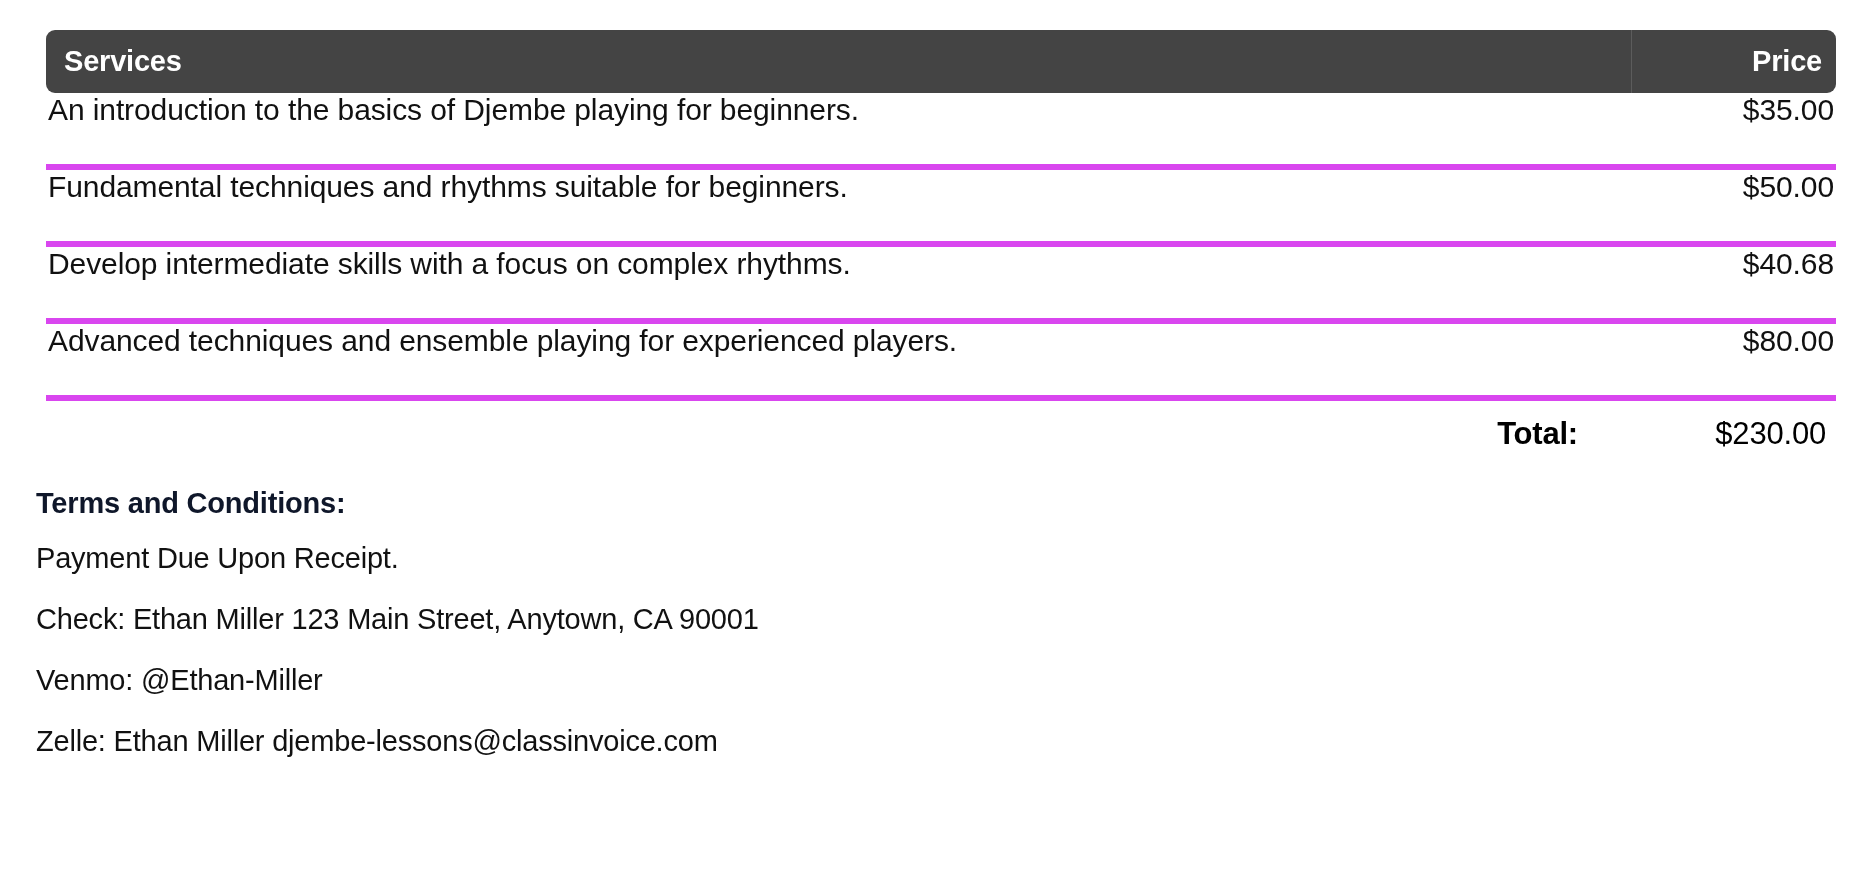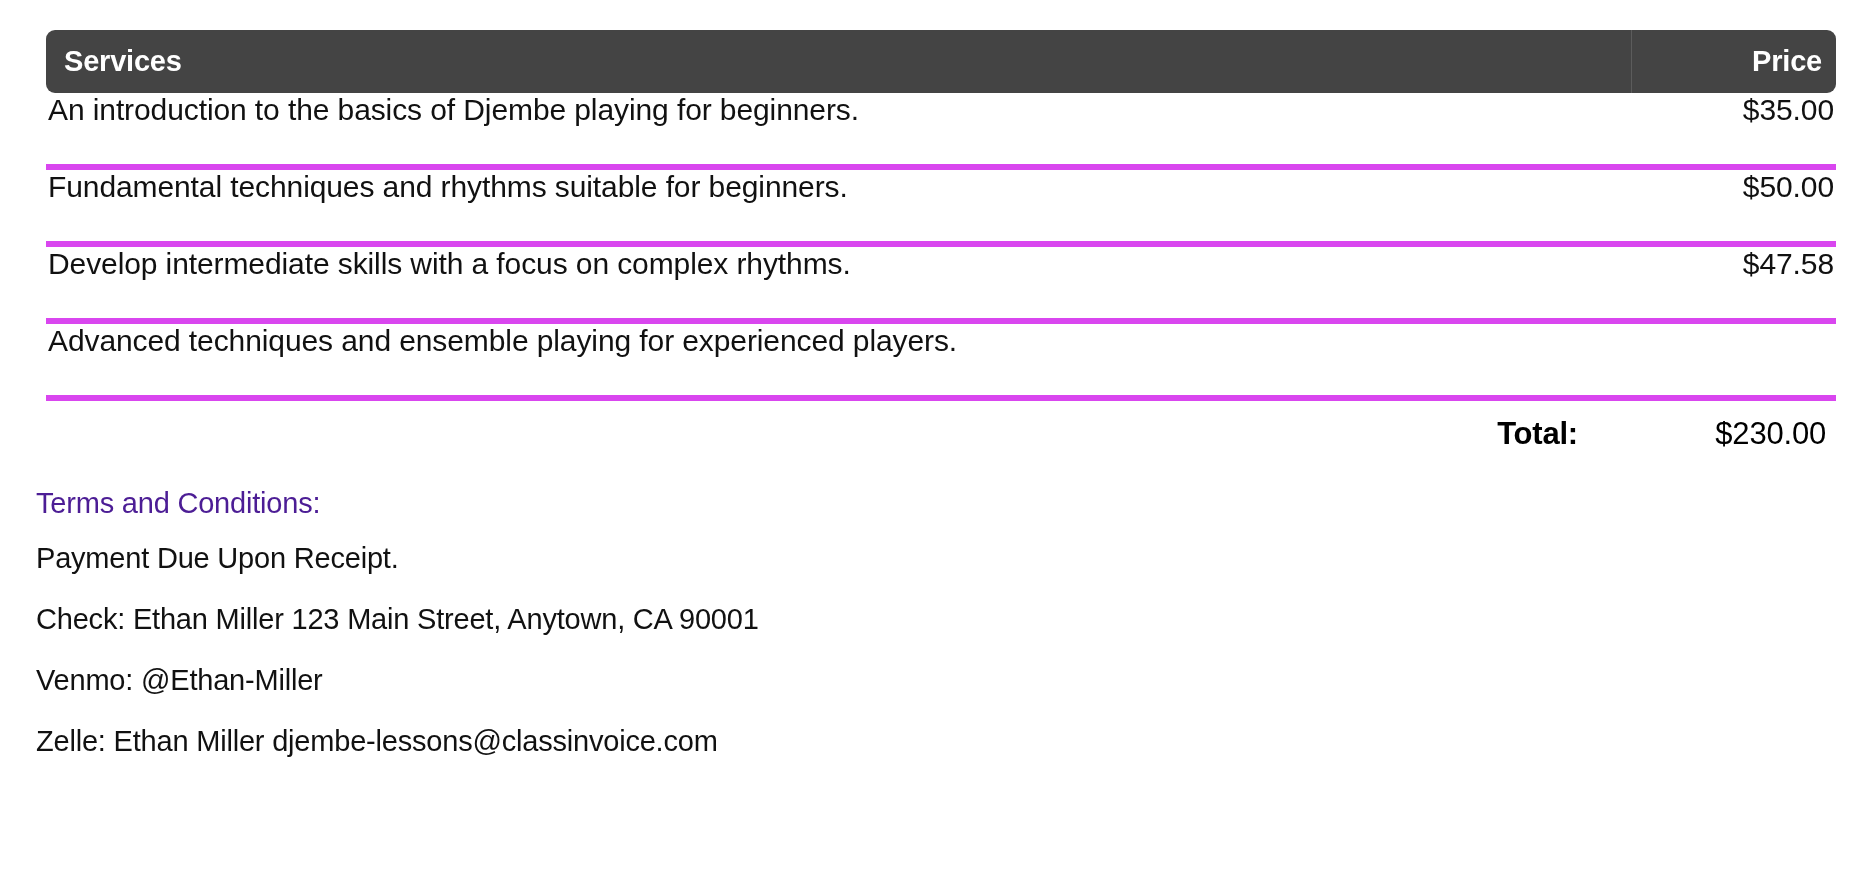--- a/index.html
+++ b/index.html
@@ -121,23 +121,24 @@
 
   
   .terms-block {
     position: absolute;
     left: 36px;
     top: 487px;
     width: 1400px;
   }
   .terms-title {
     font-size: 29px;
-    color: #4c1d95;
+    color: #0f172a;
     letter-spacing: -0.2px;
     margin-bottom: 14px;
+    font-weight: bold;
   }
   .terms-line {
     font-size: 29px;
     color: #111111;
     letter-spacing: -0.2px;
     line-height: 45px;
     white-space: nowrap;
     margin-top: 16px;
   }
 </style>
@@ -159,25 +160,26 @@
       <div class="td-price">$35.00</div>
     </div>
 
     <div class="table-row">
       <div class="td-service">Fundamental techniques and rhythms suitable for beginners.</div>
       <div class="td-price">$50.00</div>
     </div>
 
     <div class="table-row">
       <div class="td-service">Develop intermediate skills with a focus on complex rhythms.</div>
-      <div class="td-price">$47.58</div>
+      <div class="td-price">$40.68</div>
     </div>
 
     <div class="table-row">
       <div class="td-service">Advanced techniques and ensemble playing for experienced players.</div>
+      <div class="td-price">$80.00</div>
     </div>
 
     <div class="total-row">
       <div class="total-spacer"></div>
       <div class="total-label">Total:</div>
       <div class="total-value">$230.00</div>
     </div>
 
   </div>
 

